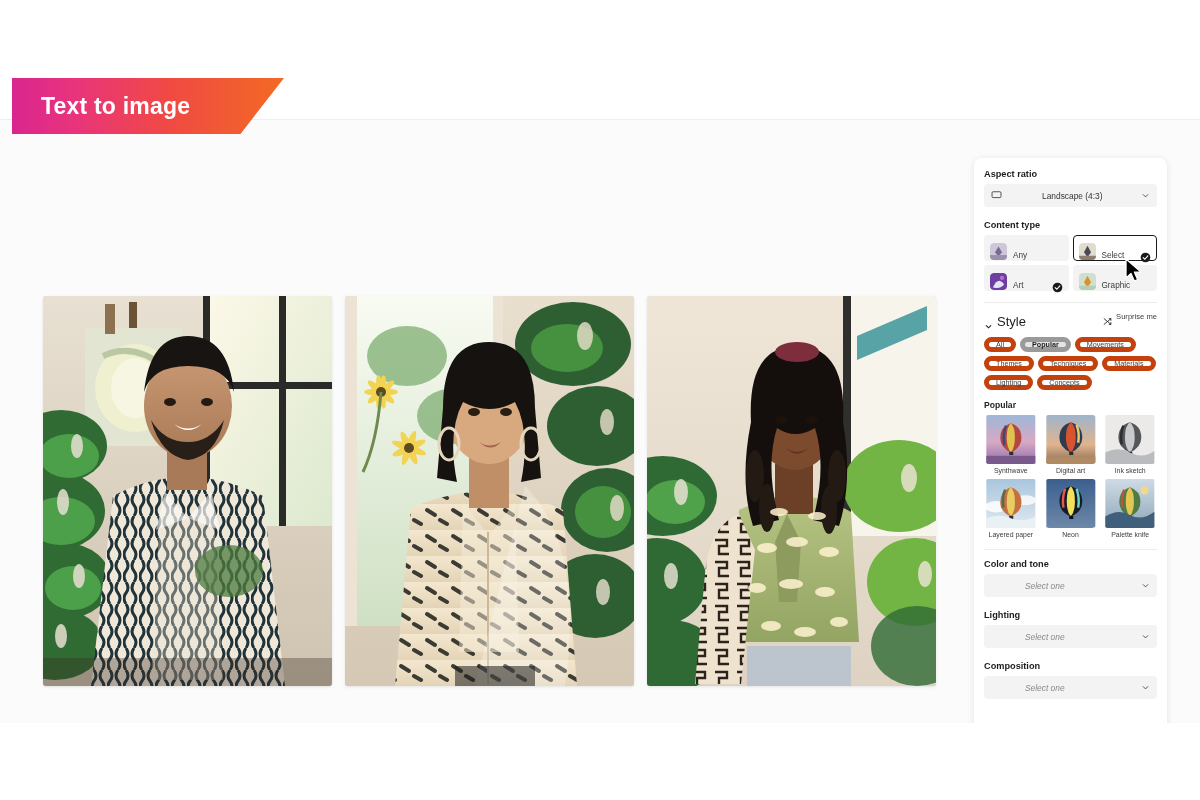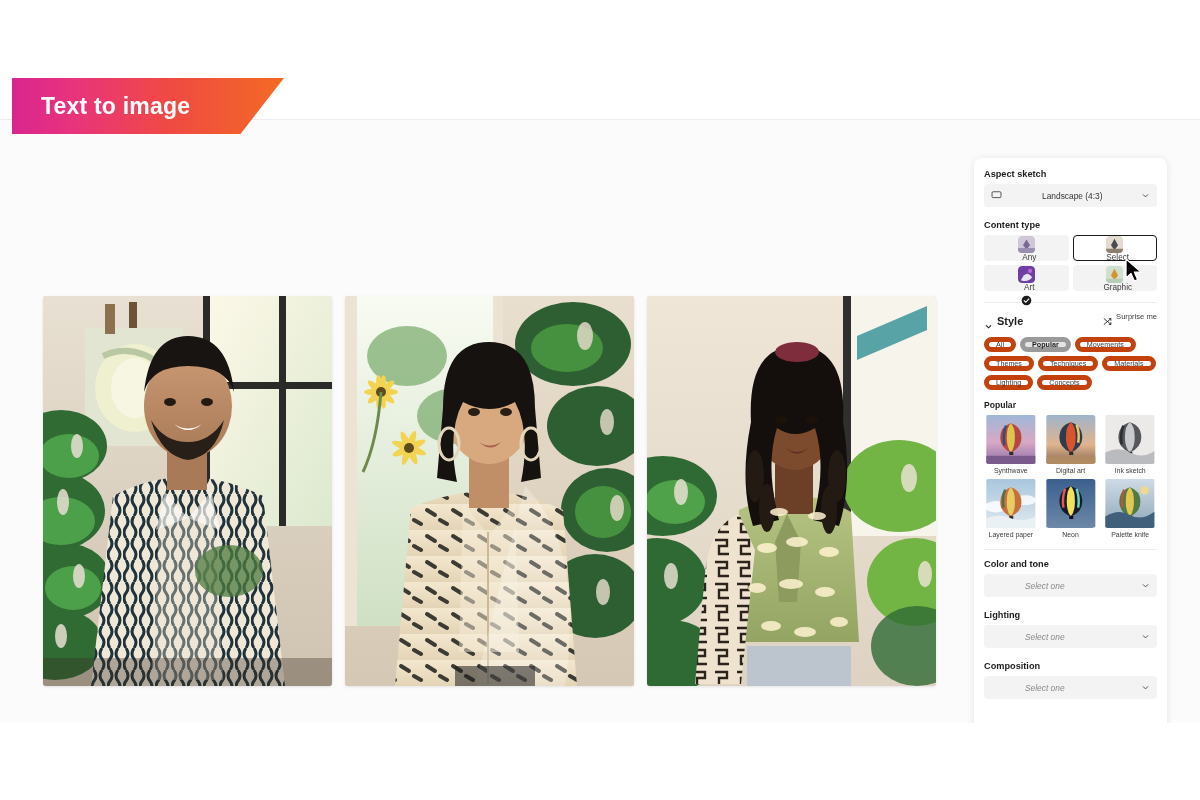--- a/index.html
+++ b/index.html
@@ -89,39 +89,38 @@
   .chev { width: 9px; height: 9px; flex: 0 0 auto; }
   .sec-gap { height: 13px; }
   .divider { height: 1px; background: #ececec; margin: 11px 0 9px 0; }
 
   
   .ct-grid { display: grid; grid-template-columns: 1fr 1fr; gap: 4px; }
   .ct-item {
     height: 26px;
     background: #f3f3f3;
     border-radius: 4px;
-    display: flex; align-items: center;
+    display: flex; align-items: flex-end;
     padding: 0 5px;
     border: 1.6px solid transparent;
     position: relative;
-    flex-direction: column;
   }
   .ct-item.selected-border { border-color: #1b1b1b; background:#ffffff; }
   .ct-thumb {
     width: 17px; height: 17px; border-radius: 4px;
     flex: 0 0 auto; overflow: hidden;
   }
   .ct-thumb svg { display:block; width:100%; height:100%; }
   .ct-label { font-size: 8.2px; color: #3a3a3a; margin-left: 6px; flex: 1; }
   .ct-check { width: 11px; height: 11px; flex: 0 0 auto; }
 
   
   .style-head { display: flex; align-items: center; }
   .style-caret { width: 9px; height: 9px; margin-right: 4px; }
-  .style-title { font-size: 11px; font-weight: bold; color: #1d1d1d; flex: 1; }
+  .style-title { font-size: 13px; font-weight: normal; color: #1d1d1d; flex: 1; }
   .surprise { display: flex; gap: 4px; }
   .surprise-label { font-size: 7.6px; color: #3e3e3e; }
 
   
   .chips { display: flex; flex-wrap: wrap; gap: 4px; margin-top: 7px; }
   .chip {
     height: 15px;
     border: 5px solid #c2410c;
     border-radius: 8px;
     background: #ffffff;
@@ -398,21 +397,21 @@
             </g>
           </svg>
         </div>
 
       </div>
 
     </div>
 
     <div class="panel">
 
-      <div class="sec-label">Aspect sketch</div>
+      <div class="sec-label">Aspect ratio</div>
       <div class="select">
         <span>
           <svg width="11" height="11" viewBox="0 0 16 16" fill="none" stroke="#444" stroke-width="1.3">
             <rect x="1.5" y="4" width="13" height="8.5" rx="1.5"></rect>
           </svg>
         </span>
         <span class="sel-val">Landscape (4:3)</span>
         <span class="chev">
           <svg width="9" height="9" viewBox="0 0 16 16" fill="none" stroke="#444" stroke-width="1.6" stroke-linecap="round">
             <path d="M4 6.5 L8 10.5 L12 6.5"></path>

